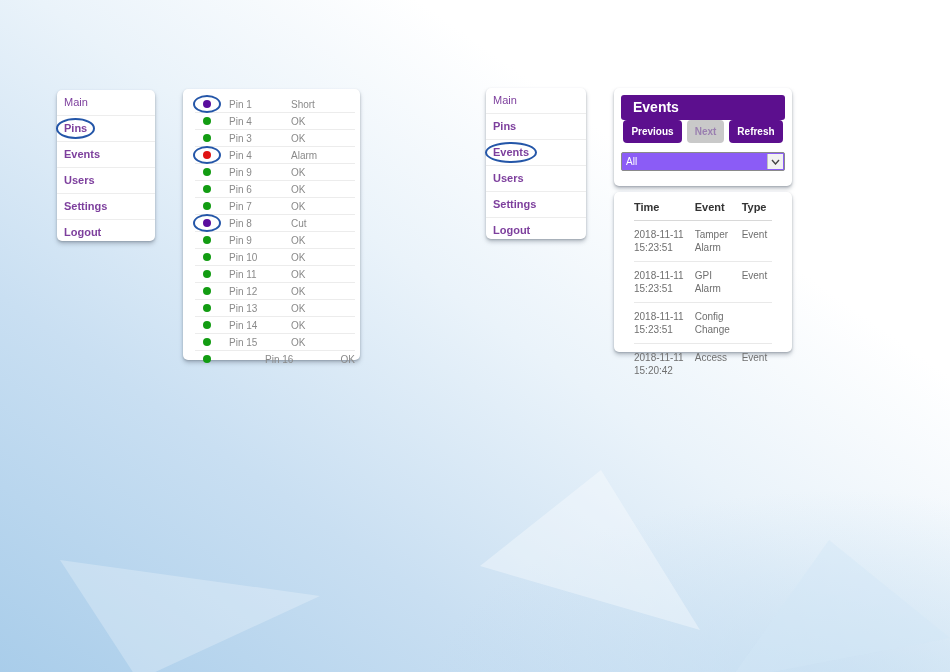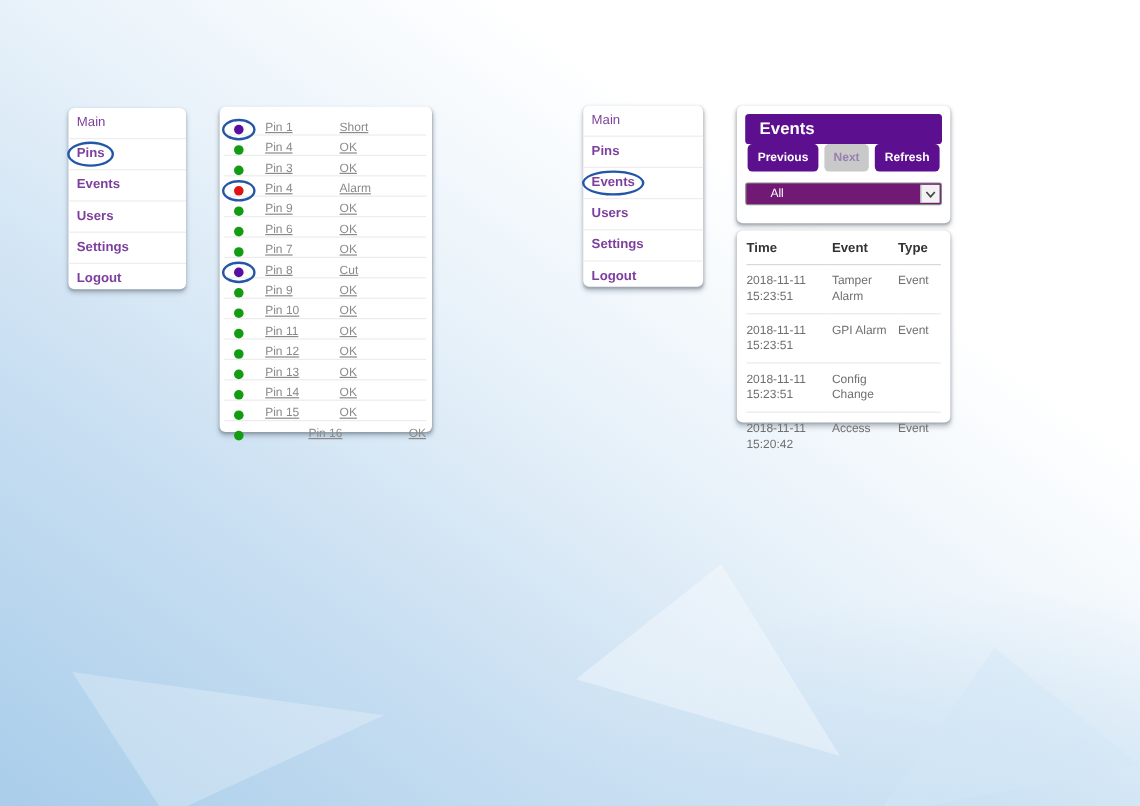--- a/index.html
+++ b/index.html
@@ -34,22 +34,22 @@
     pointer-events:none;
   }
   .nav-item.circled .ellipse { display:block; left:-8px; right:-8px; top:2px; bottom:2px; }
 
   #left-nav  { left:57px;  top:90px; width:98px;  height:151px; }
   #right-nav { left:486px; top:88px; width:100px; height:151px; }
 
   
   #pins-panel { left:183px; top:89px; width:177px; height:271px; padding-top:7px; box-sizing:border-box; }
   .pin-row {
-    display:flex; align-items:flex-end; height:16px; margin:0 5px 0 4px;
-    border-bottom:1px solid #ececec; font-size:10px; color:#8a8a8a;text-decoration:underline;
+    display:flex; align-items:center; height:16px; margin:0 5px 0 12px;
+    border-bottom:1px solid #ececec; font-size:10px; color:#8a8a8a;
   }
   .pin-row:last-child { border-bottom:none;gap:36px; }
   .dotwrap { position:relative; width:8px; height:8px; margin-left:8px; }
   .dot { display:block; width:8px; height:8px; border-radius:50%; }
   .dot.green  { background:#129c12; }
   .dot.red    { background:#e01313; }
   .dot.purple { background:#5a0d9e; }
   .pin-row.circled .ellipse { display:block; left:-10px; right:-10px; top:-5px; bottom:-5px; }
   .pin-label { margin-left:18px; width:62px; }
   .pin-status { flex:1; }
@@ -61,31 +61,31 @@
     border-radius:3px; color:#ffffff; font-size:14px; font-weight:bold; padding-left:12px;
   }
   .btn-row { display:flex; justify-content:center; gap:5px; }
   .btn {
     border:none; border-radius:4px; background:#5c0f8e; color:#ffffff;
     font-family:"Liberation Sans", sans-serif; font-size:10px; font-weight:bold;
     padding:6px 8px; cursor:pointer;
   }
   .btn.disabled { background:#c9c9c9; color:#9a7fb0; cursor:default; }
   .select-box {
-    position:relative; margin:9px 7px 0 7px; height:17px; background:#701a75;
-    border:1px solid #8a8a8a; border-radius:2px; display:flex; align-items:center; cursor:pointer;padding-left:16px;
+    position:relative; margin:9px 7px 0 7px; height:17px; background:#8b5cf6;
+    border:1px solid #8a8a8a; border-radius:2px; display:flex; align-items:center; cursor:pointer;
   }
   .select-value { color:#ffffff; font-size:10px; padding-left:4px; }
   .arrow-box {
     position:absolute; right:1px; top:1px; bottom:1px; width:15px; background:#f2f2f2;
     border-left:1px solid #c0c0c0; display:flex; align-items:center; justify-content:center;
   }
 
   
-  #events-table-panel { left:614px; top:192px; width:178px; height:160px; box-sizing:border-box; padding:0 8px; }
+  #events-table-panel { left:614px; top:192px; width:178px; height:160px; box-sizing:border-box; padding:0 20px; }
   .ev-table { width:100%; border-collapse:collapse; table-layout:fixed; }
   .ev-table th {
     text-align:left; font-size:11px; color:#333333; font-weight:bold;
     padding:9px 0 7px 0; border-bottom:1px solid #d8d8d8;
   }
   .ev-table td {
     font-size:10px; color:#6f6f6f; line-height:13px; vertical-align:top;
     padding:7px 4px 7px 0; border-bottom:1px solid #e9e9e9;
   }
   .ev-table tr:last-child td { border-bottom:none; }

